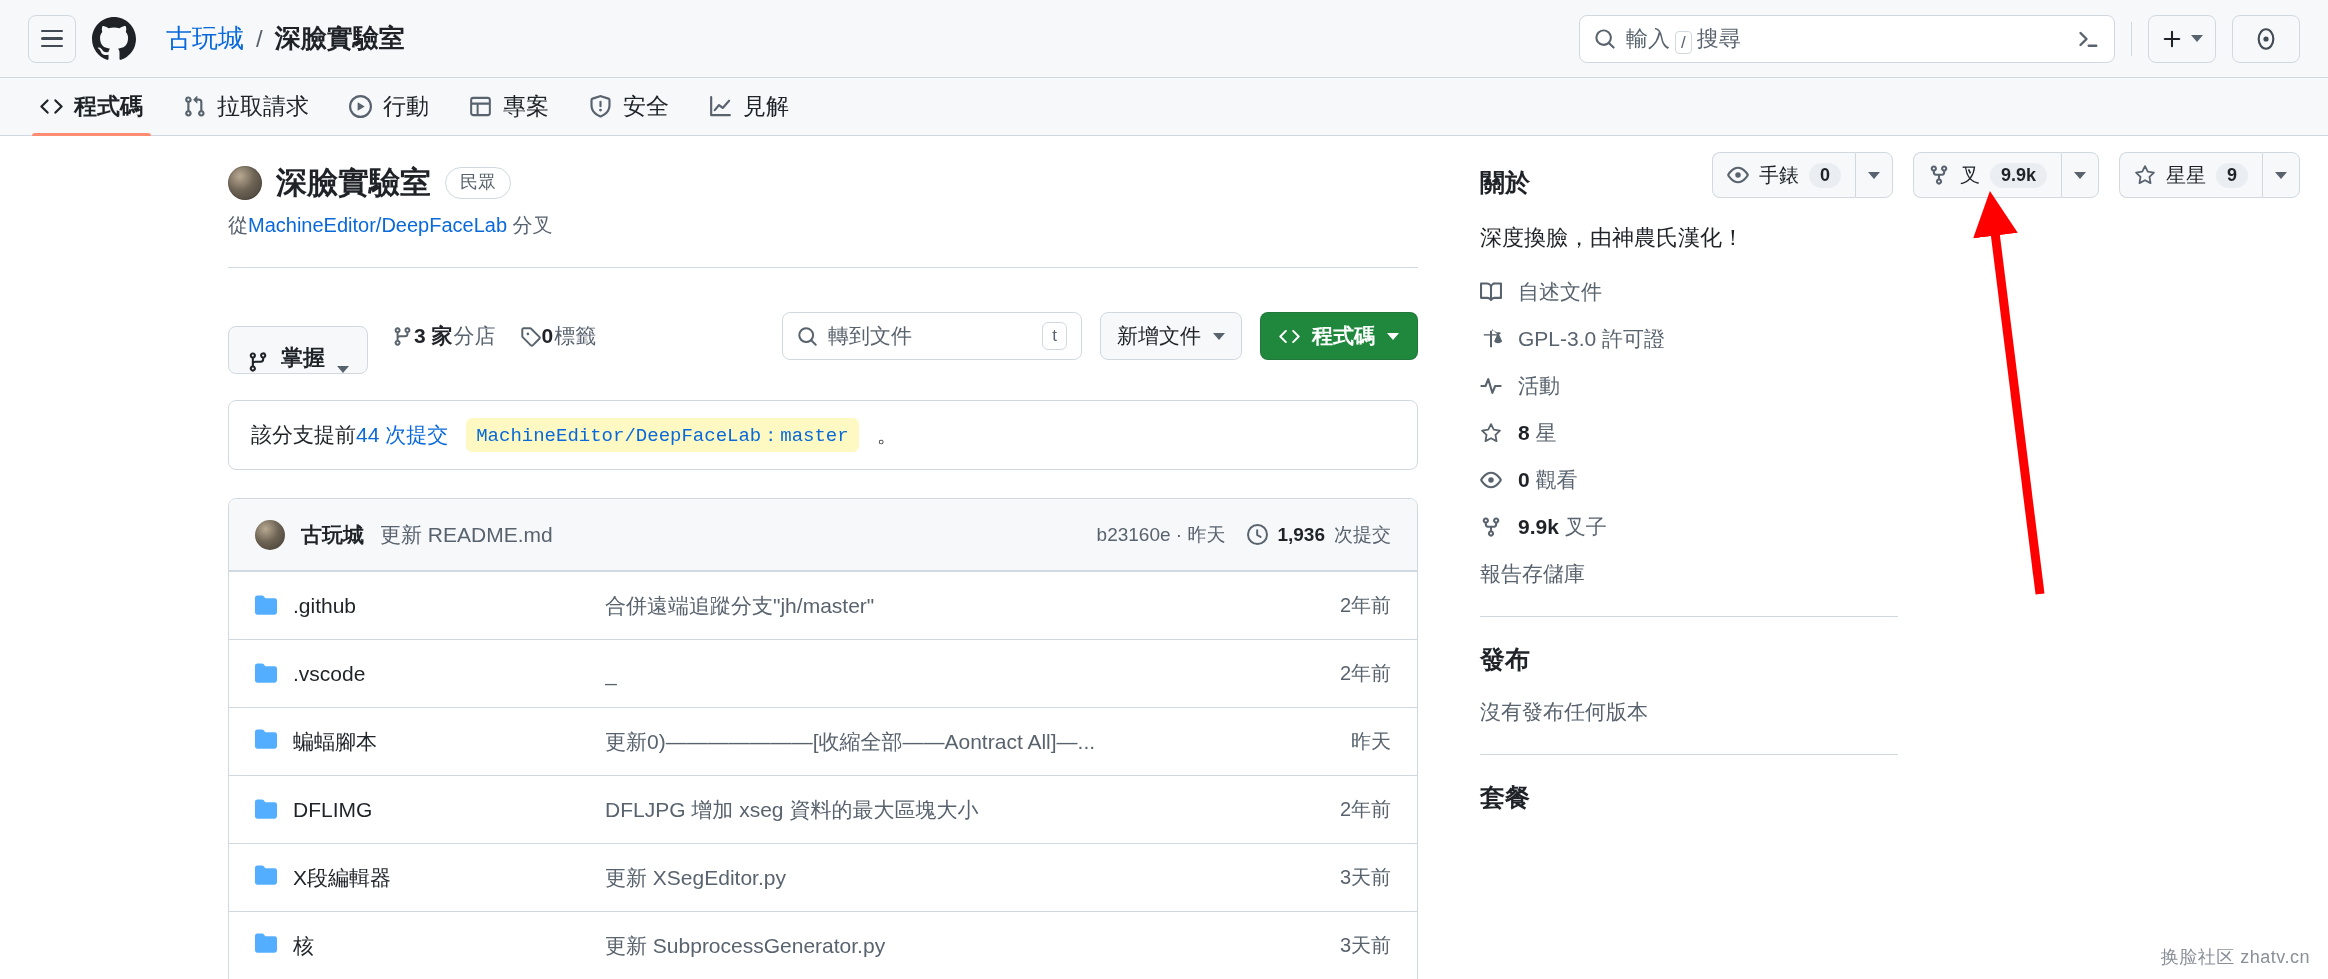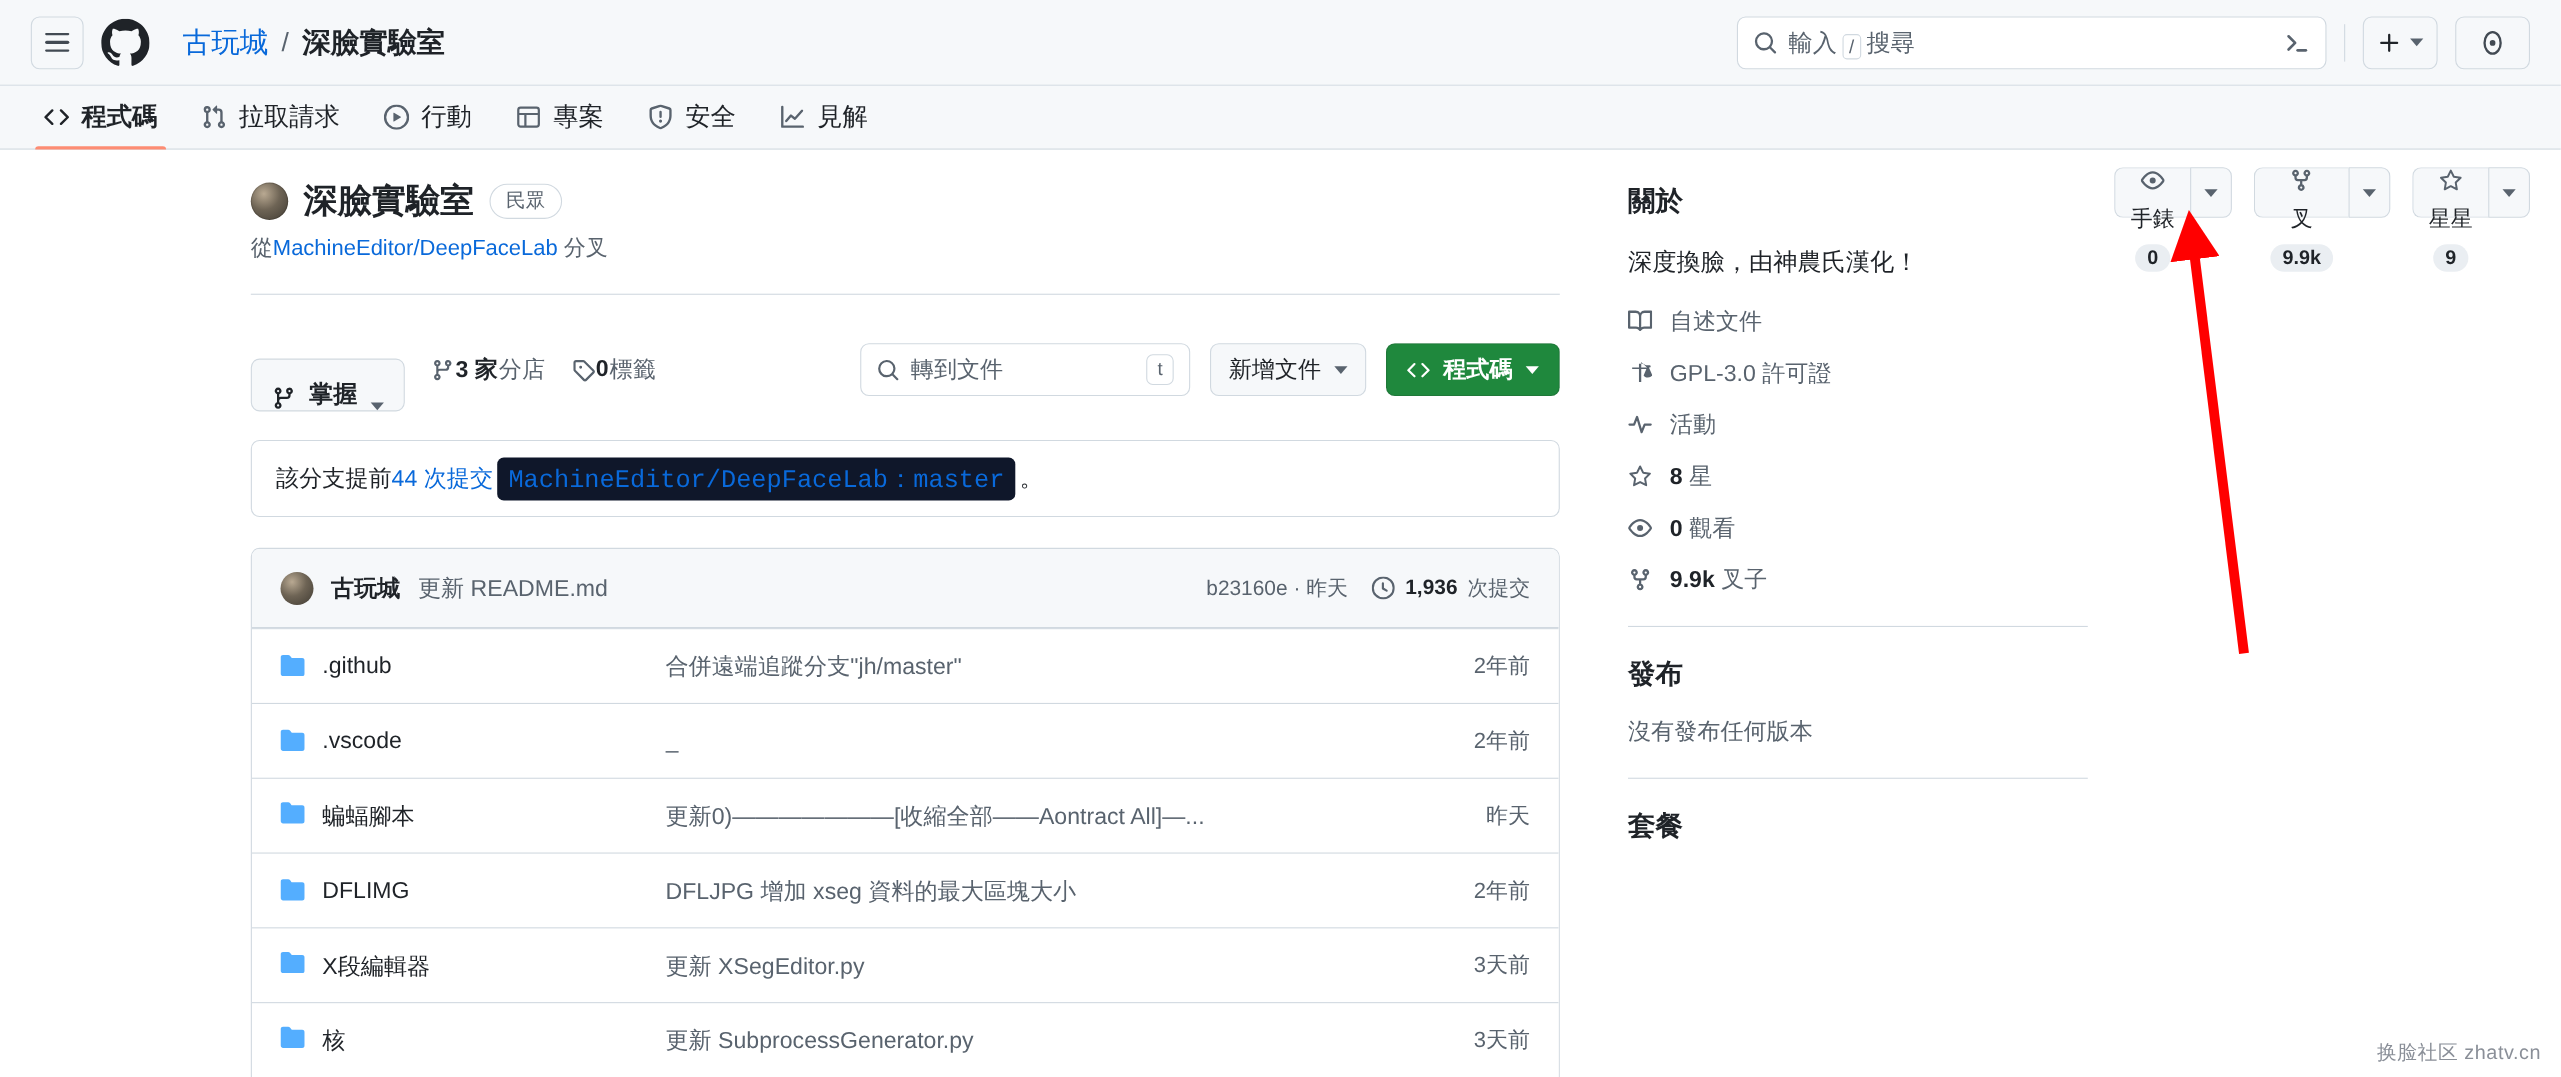--- a/index.html
+++ b/index.html
@@ -109,21 +109,21 @@
   .fork-from a { color:#0969da; text-decoration:none; cursor:pointer; }
 
   
   .repo-actions { position:absolute; right: 28px; top: 152px; display:flex; gap:20px; align-items:center; }
   .btn-group { display:flex; align-items:stretch; }
   .btn {
     height: 46px; background:#f6f8fa; border:1px solid #d1d9e0;
     display:flex; align-items:center; gap:10px; padding: 0 14px;
     font-size:20px; color:#1f2328; cursor:pointer; border-radius:8px;
   }
-  .btn.left { border-radius: 8px 0 0 8px; border-right: none; flex-direction: column; }
+  .btn.left { border-radius: 8px 0 0 8px; border-right: none; }
   .btn.right { border-radius: 0 8px 8px 0; padding: 0 12px; }
   .count-pill {
     background:#eaeef2; border-radius:999px; font-size:18px;
     padding: 2px 11px; color:#1f2328; font-weight:600;
   }
   .ico { color:#59636e; display:flex; align-items:center; }
 
   hr.sep { border:none; border-top:1px solid #d1d9e0; margin: 28px 0 0 0; }
 
   
@@ -158,23 +158,23 @@
   .code-btn .caret { border-top-color:#fff; }
 
   
   .banner {
     margin-top: 26px; height: 70px;
     border:1px solid #d1d9e0; border-radius: 8px; background:#fff;
     display:flex; align-items:center; padding: 0 22px; font-size: 21px; color:#1f2328;
   }
   .banner a { color:#0969da; text-decoration:none; cursor:pointer; }
   .code-chip {
-    background:#0f172a; color:#0969da; border-radius:6px;
+    background:#fef9c3; color:#0969da; border-radius:6px;
     font-family:"Liberation Mono","DejaVu Sans Mono",monospace;
-    font-size:23px; padding: 4px 10px; margin: 0 4px;
+    font-size:19px; padding: 4px 10px; margin: 0 18px;
   }
 
   
   .file-table { margin-top: 28px; border:1px solid #d1d9e0; border-radius:8px; overflow:hidden; }
   .commit-bar {
     background:#f6f8fa; height: 72px; display:flex; align-items:center;
     padding: 0 26px; border-bottom:1px solid #d1d9e0; gap: 16px;
   }
   .commit-avatar {
     width:30px;height:30px;border-radius:50%;
@@ -644,20 +644,21 @@
 
       <div class="side-link">
         <span class="ico">
           <svg width="22" height="22" viewBox="0 0 16 16" fill="#59636e">
               <path d="M5 5.372v.878c0 .414.336.75.75.75h4.5a.75.75 0 0 0 .75-.75v-.878a2.25 2.25 0 1 1 1.5 0v.878a2.25 2.25 0 0 1-2.25 2.25h-1.5v2.128a2.251 2.251 0 1 1-1.5 0V8.5h-1.5A2.25 2.25 0 0 1 3.5 6.25v-.878a2.25 2.25 0 1 1 1.5 0ZM5 3.25a.75.75 0 1 0-1.5 0 .75.75 0 0 0 1.5 0Zm6.75.75a.75.75 0 1 0 0-1.5.75.75 0 0 0 0 1.5Zm-3 8.75a.75.75 0 1 0-1.5 0 .75.75 0 0 0 1.5 0Z"></path>
             </svg>
         </span>
         <span><b>9.9k</b> <span>叉子</span></span>
       </div>
 
+      <div class="side-plain">報告存儲庫</div>
 
       <hr class="side-sep">
 
       <div class="side-h">發布</div>
       <div class="side-empty">沒有發布任何版本</div>
 
       <hr class="side-sep">
 
       <div class="side-h">套餐</div>
     </div>

